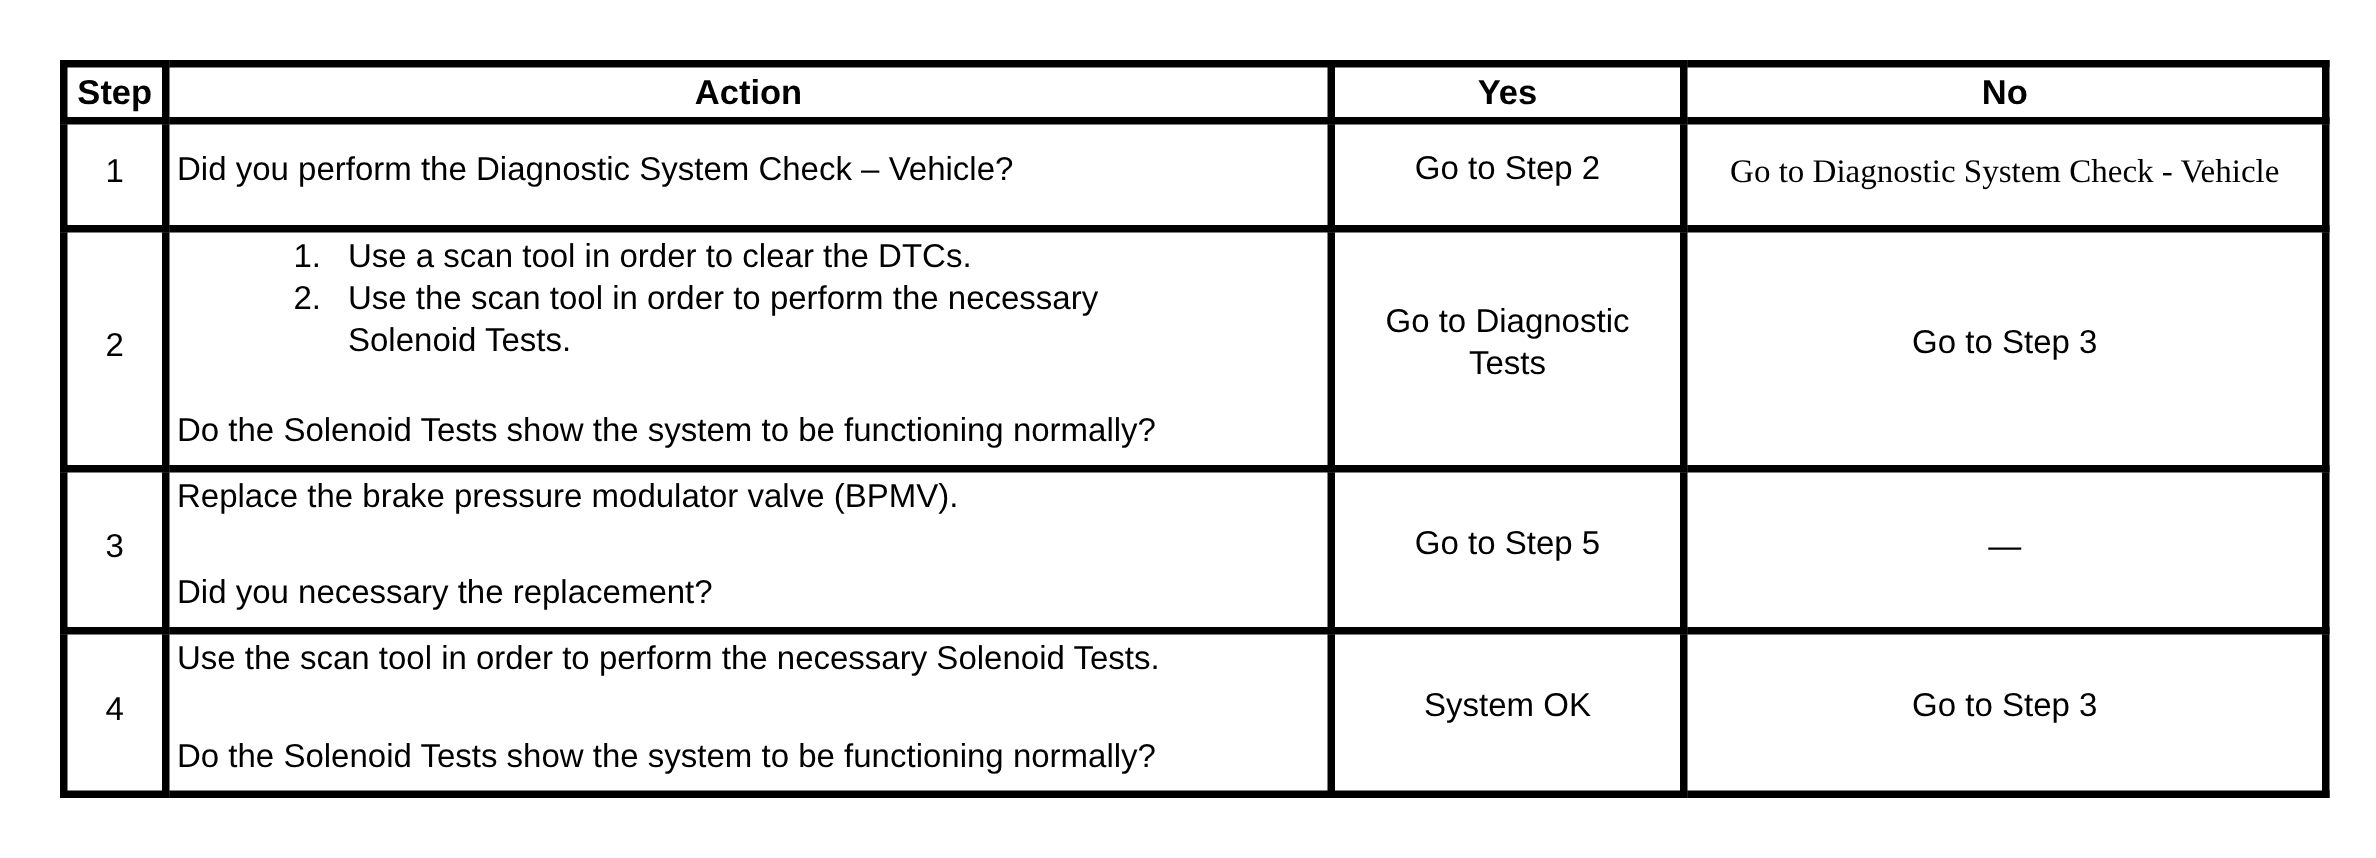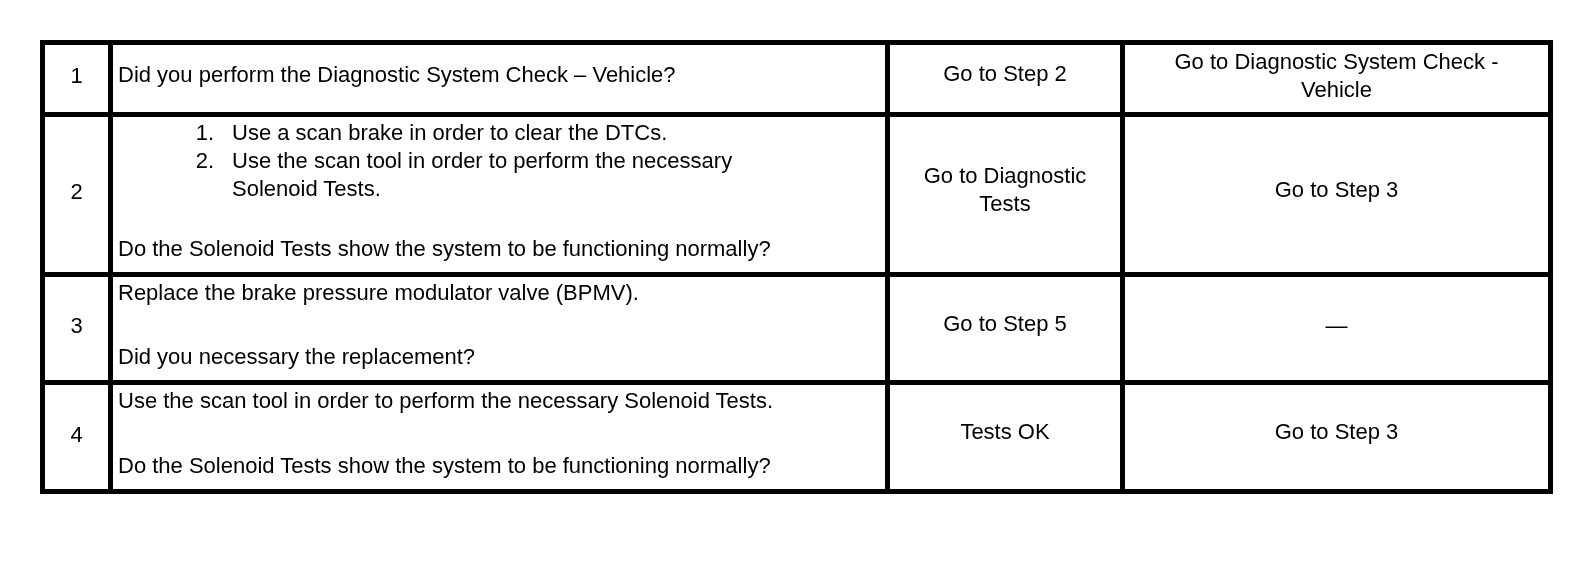--- a/index.html
+++ b/index.html
@@ -80,21 +80,21 @@
     width: 100%;
   }
   .cell-middle {
     box-sizing: border-box;
     display: flex;
     align-items: center;
     justify-content: center;
     text-align: center;
     width: 100%;
   }
-  .wrap-narrow-no { max-width: 390px; }
+  .wrap-narrow-no { max-width: 390px; font-family: Liberation Serif, serif; }
   .wrap-narrow-yes { max-width: 190px; }
 
   
   .h-r1 { height: 62px; }
   .h-r2 { height: 150px; }
   .h-r3 { height: 98px; gap: 36px; }
   .h-r4 { height: 99px; }
 </style>
 </head>
 <body>
@@ -102,20 +102,26 @@
 <div class="table-wrap">
   <table class="diag">
     <colgroup>
       <col style="width:68px">
       <col style="width:777px">
       <col style="width:235px">
       <col style="width:428px">
     </colgroup>
 
     <tbody>
+        <tr style="height:38px;">
+      <th>Step</th>
+      <th>Action</th>
+      <th>Yes</th>
+      <th>No</th>
+    </tr>
 
     <tr style="height:72px;">
       <td>
         <div class="step-inner h-r1">1</div>
       </td>
       <td>
         <div class="action-inner action-center h-r1 body-text">
           <div>Did you perform the Diagnostic System Check – Vehicle?</div>
         </div>
       </td>
@@ -133,21 +139,21 @@
 
     <tr style="height:160px;">
       <td>
         <div class="step-inner h-r2">2</div>
       </td>
       <td>
         <div class="action-inner action-between h-r2 body-text">
           <div>
             <div class="list-item">
               <span class="li-marker">1.</span>
-              <span class="li-text">Use a scan brake in order to clear the DTCs.</span>
+              <span class="li-text">Use a scan tool in order to clear the DTCs.</span>
             </div>
             <div class="list-item">
               <span class="li-marker">2.</span>
               <span class="li-text">Use the scan tool in order to perform the necessary Solenoid Tests.</span>
             </div>
           </div>
           <div>Do the Solenoid Tests show the system to be functioning normally?</div>
         </div>
       </td>
       <td>
@@ -189,21 +195,21 @@
         <div class="step-inner h-r4">4</div>
       </td>
       <td>
         <div class="action-inner action-between h-r4 body-text">
           <div>Use the scan tool in order to perform the necessary Solenoid Tests.</div>
           <div>Do the Solenoid Tests show the system to be functioning normally?</div>
         </div>
       </td>
       <td>
         <div class="cell-bottom h-r4 body-text">
-          <div>Tests OK</div>
+          <div>System OK</div>
         </div>
       </td>
       <td>
         <div class="cell-bottom h-r4 body-text">
           <div>Go to Step 3</div>
         </div>
       </td>
     </tr>
   </tbody>
     </table>

